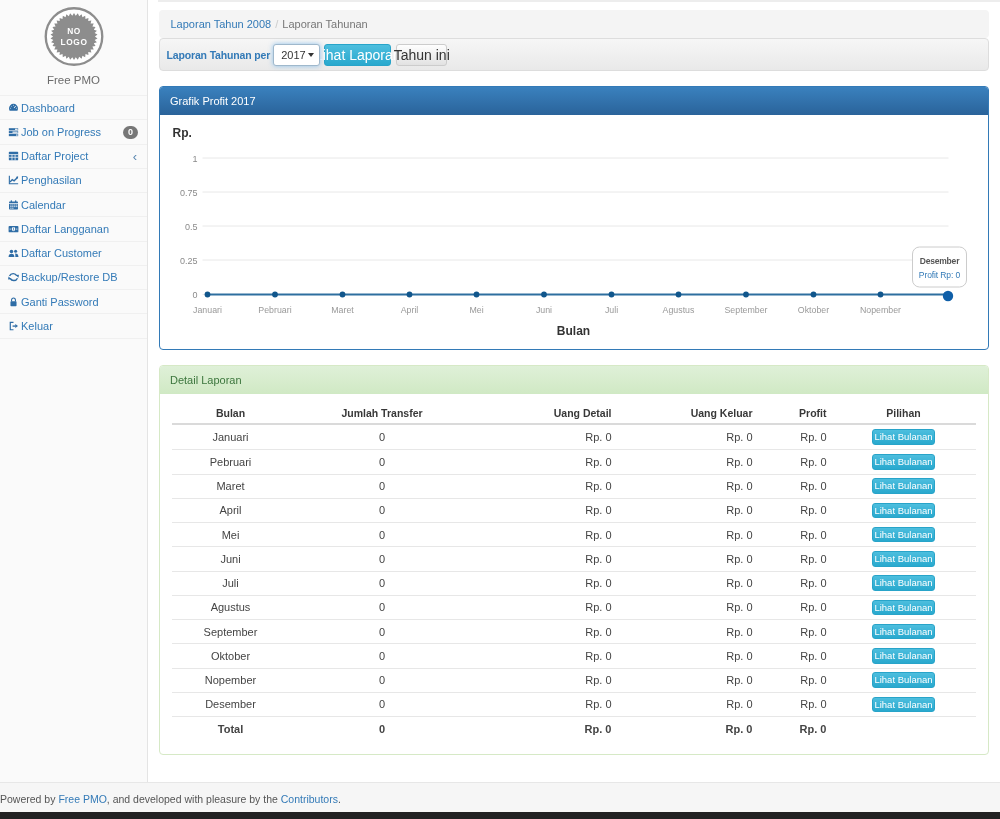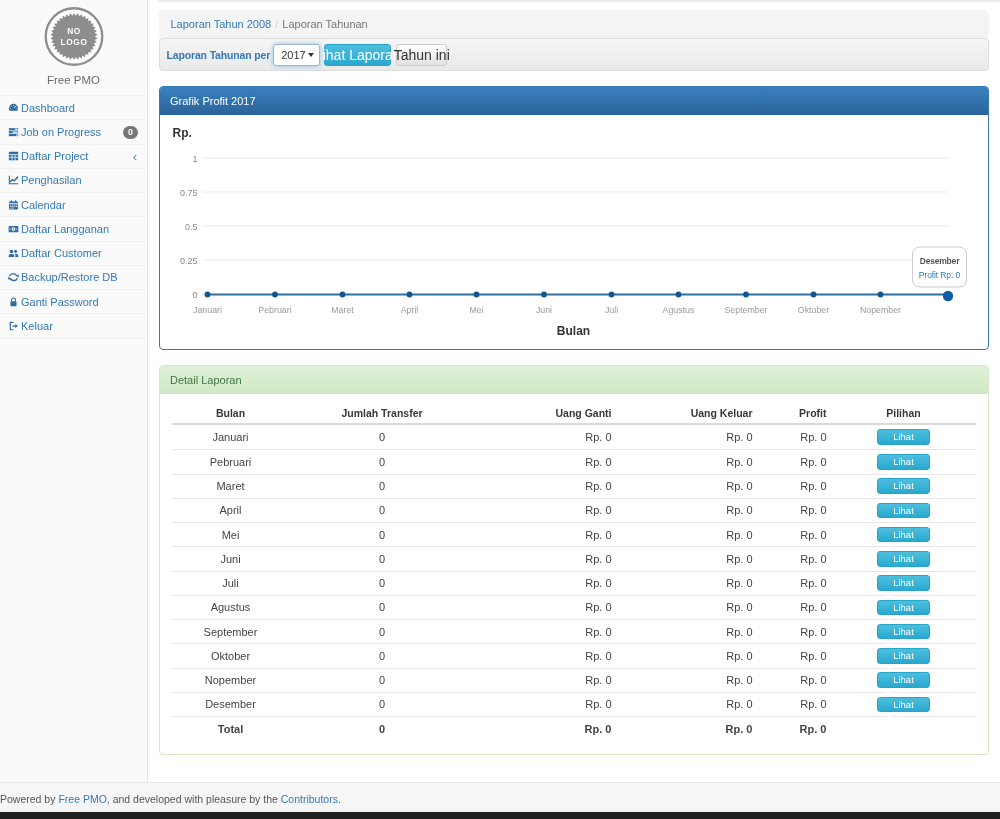--- a/index.html
+++ b/index.html
@@ -36,21 +36,21 @@
 .chart-body { position:relative; height:234px; }
 
 .panel-table { margin-top:15px; border-color:#d6e9c6; }
 .panel-table .panel-heading { background:linear-gradient(#dff0d8,#d0e9c4); color:#3c763d; }
 .tbl-body { padding:9px 12px 14px 12px; }
 table.rep { width:100%; border-collapse:separate; border-spacing:0; font-size:11px; }
 table.rep th { font-weight:bold; color:#383838; font-size:10.5px; padding:0 5px; height:22px; border-bottom:2px solid #dadada; }
 table.rep td { padding:0 5px; height:24.25px; border-top:1px solid #e7e7e7; color:#444; }
 table.rep tr.first td { border-top:none; }
 .c { text-align:center; } .r { text-align:right; }
-.btn-xs { display:inline-block; vertical-align:middle; width:53px; height:15.5px; line-height:14.5px; padding:0; text-align:center; font-size:9.5px; color:#fff; background:linear-gradient(#4dbede,#29a9ce); border:1px solid #28a4c9; border-radius:3px; }
+.btn-xs { display:inline-block; vertical-align:middle; width:63px; height:15.5px; line-height:14.5px; padding:0; text-align:center; font-size:9.5px; color:#fff; background:linear-gradient(#4dbede,#29a9ce); border:1px solid #28a4c9; border-radius:3px; }
 
 .footer { position:absolute; left:0; right:0; top:782px; height:30px; background:#f6f6f6; border-top:1px solid #e7e7e7; text-align:left; color:#555; padding-top:10px; font-size:10.5px; }
 .darkstrip { position:absolute; left:0; right:0; top:812px; height:7px; background:#212121; }
 </style>
 </head>
 <body>
 <div class="topline"></div>
 <div class="sidebar">
   <div class="logo-wrap">
     <svg width="62" height="61" viewBox="0 0 60 60">
@@ -228,21 +228,21 @@
             <col style="width:185px">
             <col style="width:142px">
             <col style="width:141px">
             <col style="width:74px">
             <col>
           </colgroup>
         <thead>
             <tr>
               <th class="c">Bulan</th>
               <th class="c">Jumlah Transfer</th>
-              <th class="r">Uang Ganti</th>
+              <th class="r">Uang Detail</th>
               <th class="r">Uang Keluar</th>
               <th class="r">Profit</th>
               <th class="c">Pilihan</th>
             </tr>
           </thead>
         <tbody>
         <tr class="first">
               <td class="c">Januari</td>
               <td class="c">0</td>
               <td class="r">Rp. 0</td>

